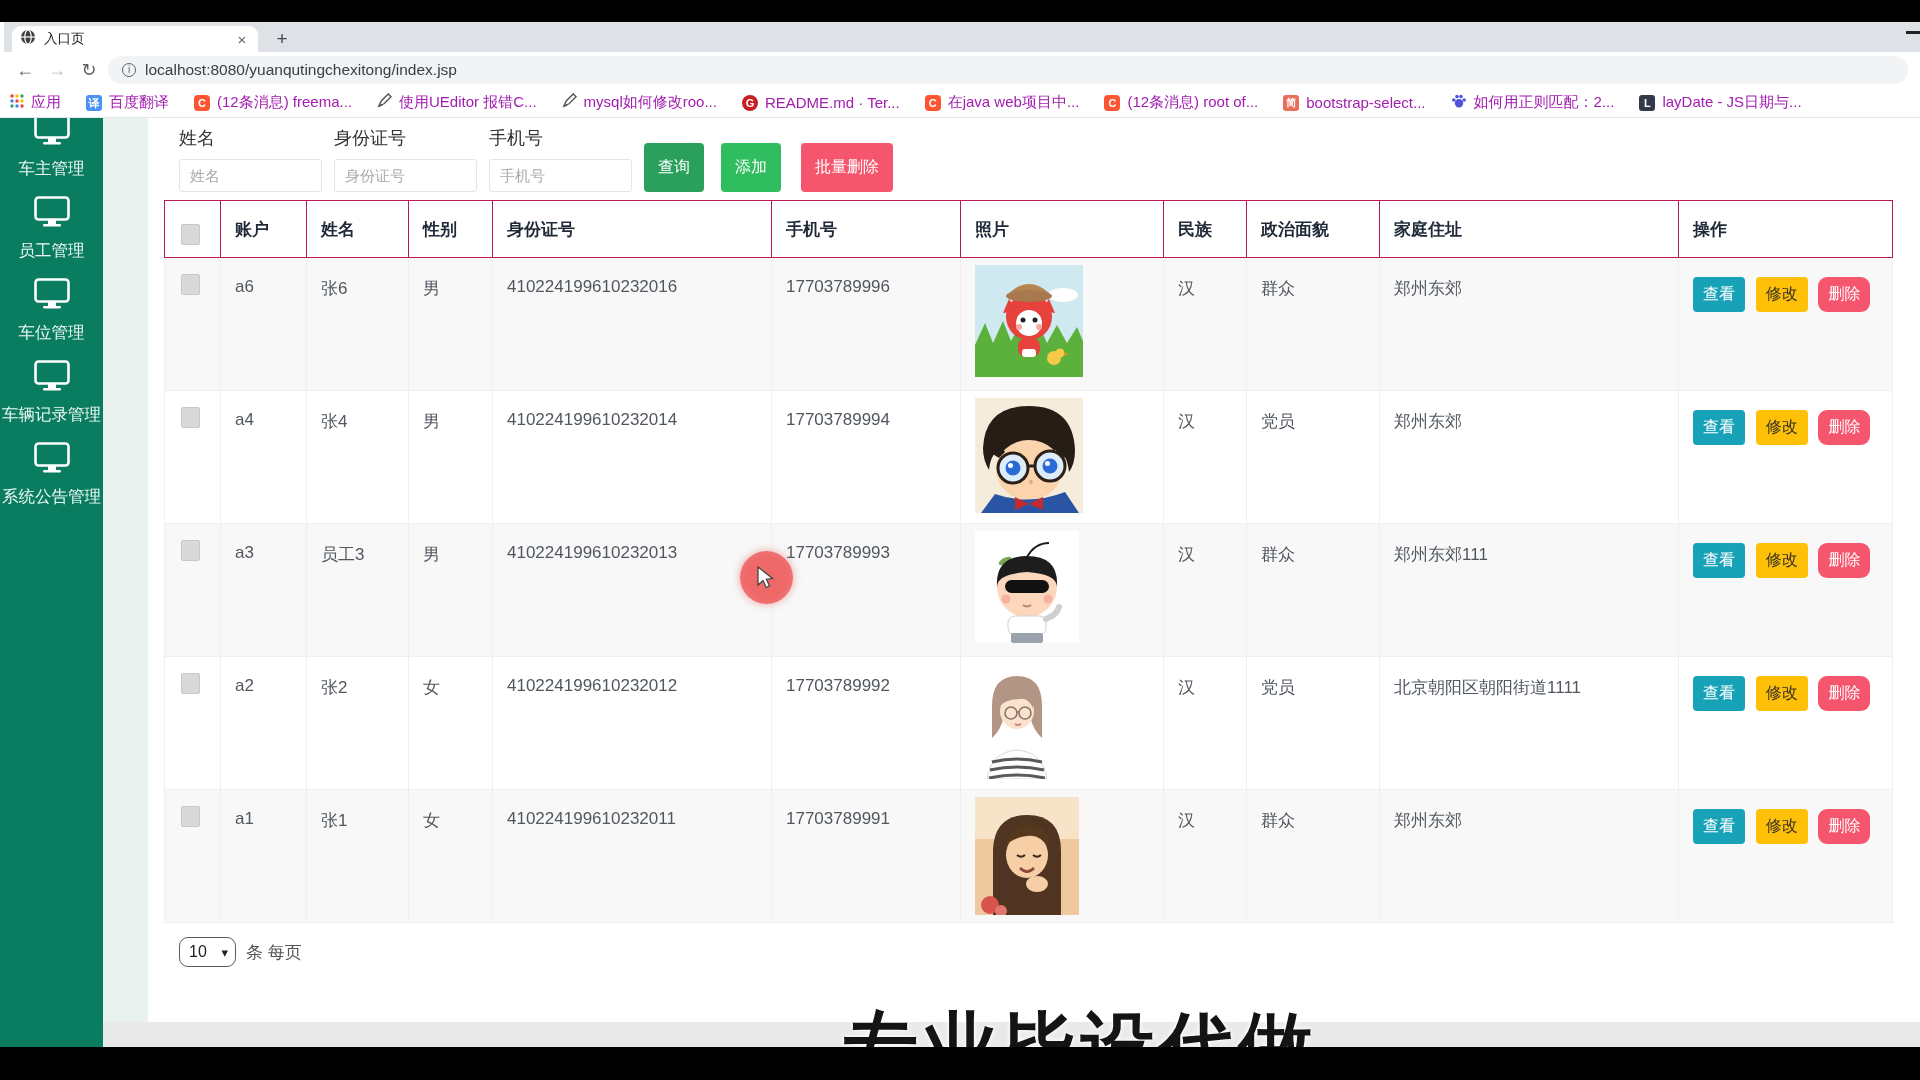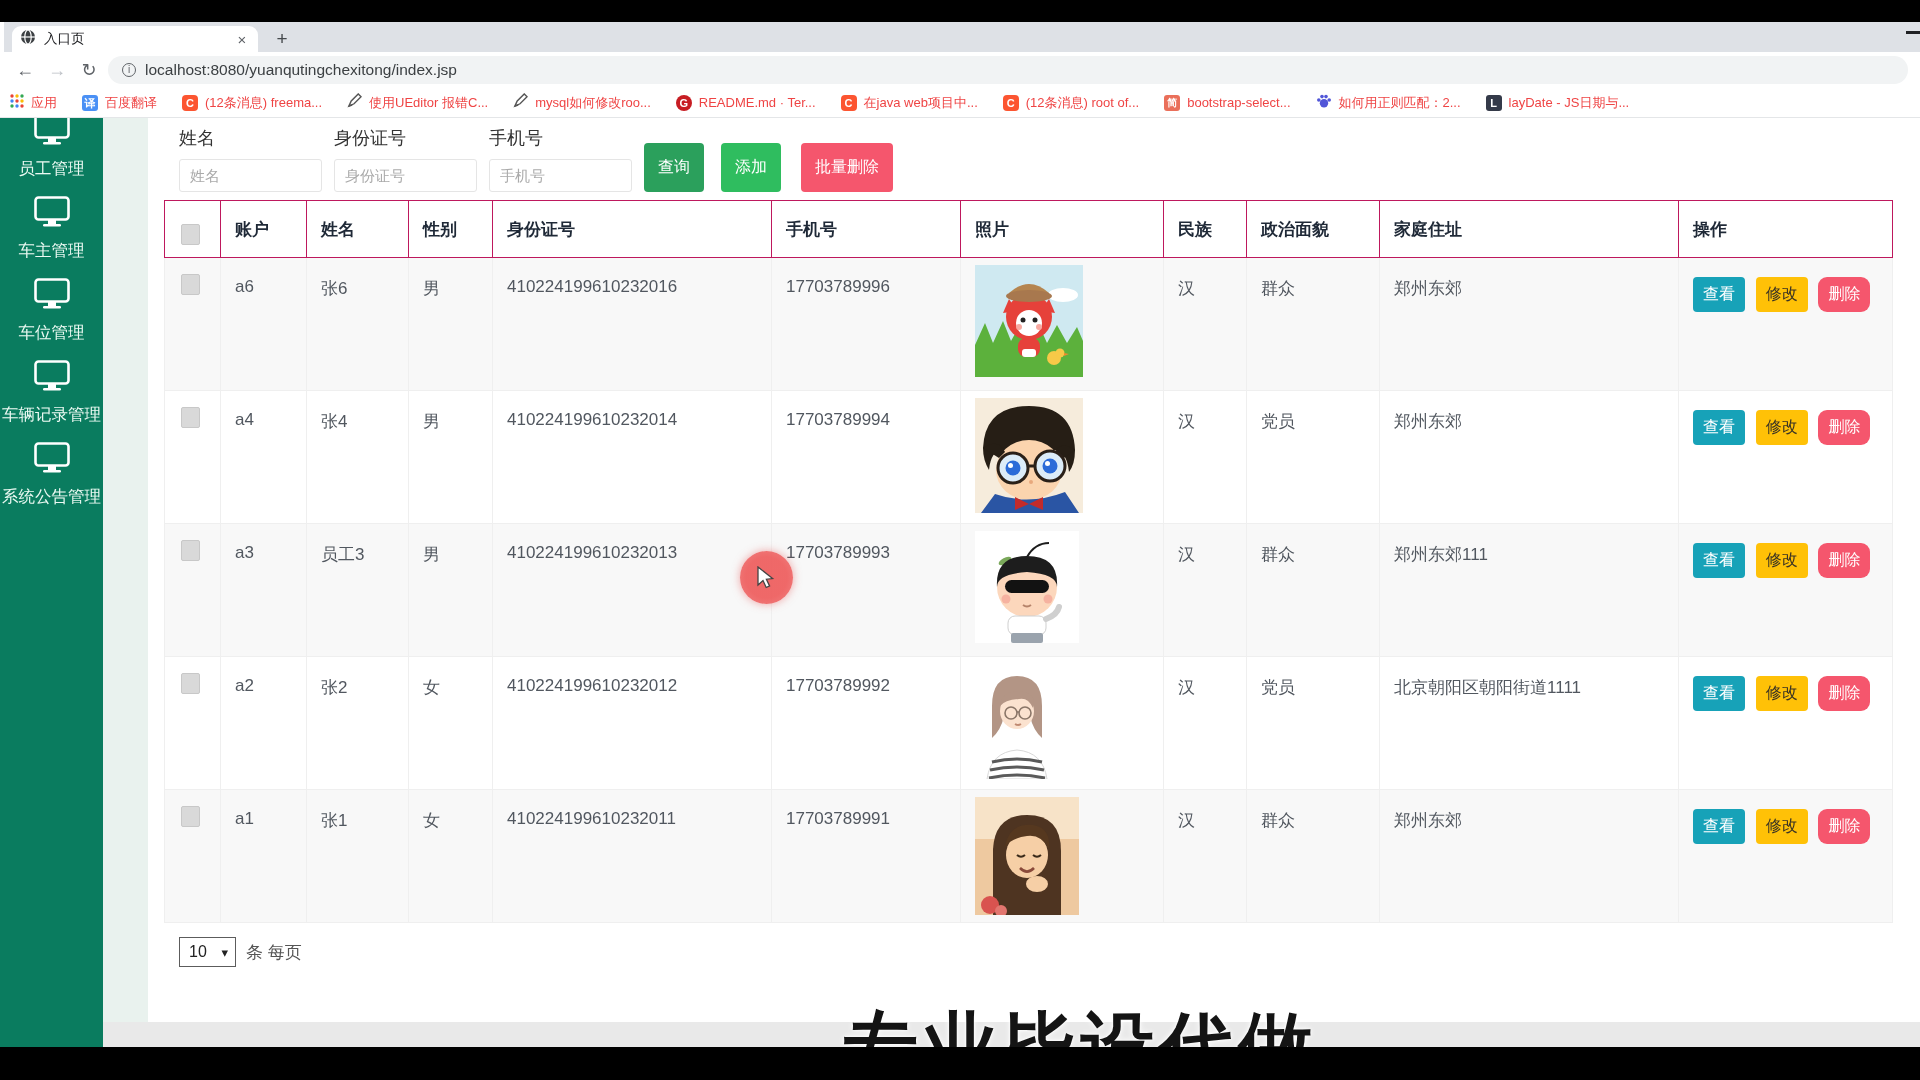--- a/index.html
+++ b/index.html
@@ -31,21 +31,21 @@
               border-radius:14px; display:flex; align-items:center; padding:0 14px; gap:9px; }
   .info-ico { width:14px; height:14px; border:1.5px solid #5f6368; border-radius:50%; color:#5f6368;
               font-size:10px; line-height:11px; text-align:center; flex:none; font-style:normal; }
   .info-ico::before { content:"i"; }
   .url-text { font-size:15.5px; color:#3c4043; }
 
   
   .bookmarks { position:absolute; left:0; top:88px; width:1920px; height:30px; background:#fff;
                border-bottom:1px solid #e4e6e8; display:flex; align-items:center; padding:0 10px; gap:25px; }
   .bm { display:flex; align-items:center; gap:7px; white-space:nowrap; }
-  .bm-label { font-size:13px; color:#ef4444; }
+  .bm-label { font-size:15px; color:#a21caf; }
   .bm-ico { width:16px; height:16px; border-radius:3px; color:#fff; font-size:11px; line-height:16px;
             text-align:center; flex:none; font-weight:bold; }
   .ic-trans { background:#4a90f5; } .ic-csdn { background:#fc5531; border-radius:4px; }
   .ic-gitee { background:#c71d23; border-radius:50%; } .ic-jianshu { background:#ea6f5a; font-size:10px; }
   .ic-layui { background:#343a49; }
 
   
   .sidebar { position:absolute; left:0; top:118px; width:103px; height:929px; background:#0a7c5f; overflow:hidden; }
   .side-item { height:82px; display:flex; flex-direction:column; align-items:center; justify-content:center;
                gap:9px; color:#ecfaf3; font-size:16.5px; }
@@ -78,21 +78,21 @@
   .c-photo { padding-top:7px !important; }
   .photo svg { display:block; }
   .ops-btn { display:inline-block; border:none; border-radius:4px; font-size:16px; padding:7px 10px;
              margin-right:6px; font-family:inherit; cursor:pointer; }
   .op-view { background:#17a2b8; color:#fff; }
   .op-edit { background:#ffc107; color:#3a3325; }
   .op-del  { background:#f5566d; color:#fff;border-radius:9px; }
 
   
   .pager { position:absolute; left:179px; top:937px; display:flex; align-items:center; gap:10px; }
-  .psize { width:57px; height:30px; border:1.5px solid #5c5c5c; border-radius:0; background:#fff;
+  .psize { width:57px; height:30px; border:1.5px solid #5c5c5c; border-radius:9px; background:#fff;
            display:flex; align-items:center; justify-content:space-between; padding:0 7px 0 9px;
            font-size:16px; color:#222; }
   .psize .chev::before { content:"\25BE"; font-size:13px; color:#222; }
   .pager-label { font-size:17px; color:#555; }
 
   
   .wm-band { position:absolute; left:103px; top:1022px; width:1817px; height:25px; background:#e9e9e9; }
   .watermark { position:absolute; left:1081px; top:998px; transform:translateX(-50%); font-size:74px;
                font-weight:900; letter-spacing:5px; color:#141414; white-space:nowrap;
                text-shadow:0 0 3px #fff, 0 0 6px #fff; }
@@ -214,29 +214,29 @@
     </div>
   </div>
 
   <div class="sidebar">
     <div class="side-item">
       <span><svg width="36" height="31" viewBox="0 0 36 31">
             <rect x="1.5" y="1.5" width="33" height="22" rx="3" fill="none" stroke="#fff" stroke-width="2.6"></rect>
             <rect x="14" y="24" width="8" height="4" fill="#fff"></rect>
             <rect x="9" y="28" width="18" height="2.6" rx="1.3" fill="#fff"></rect>
           </svg></span>
-      <span>员工管理</span>
+      <span>车主管理</span>
     </div>
     <div class="side-item">
       <span><svg width="36" height="31" viewBox="0 0 36 31">
             <rect x="1.5" y="1.5" width="33" height="22" rx="3" fill="none" stroke="#fff" stroke-width="2.6"></rect>
             <rect x="14" y="24" width="8" height="4" fill="#fff"></rect>
             <rect x="9" y="28" width="18" height="2.6" rx="1.3" fill="#fff"></rect>
           </svg></span>
-      <span>车主管理</span>
+      <span>员工管理</span>
     </div>
     <div class="side-item">
       <span><svg width="36" height="31" viewBox="0 0 36 31">
             <rect x="1.5" y="1.5" width="33" height="22" rx="3" fill="none" stroke="#fff" stroke-width="2.6"></rect>
             <rect x="14" y="24" width="8" height="4" fill="#fff"></rect>
             <rect x="9" y="28" width="18" height="2.6" rx="1.3" fill="#fff"></rect>
           </svg></span>
       <span>车位管理</span>
     </div>
     <div class="side-item">

